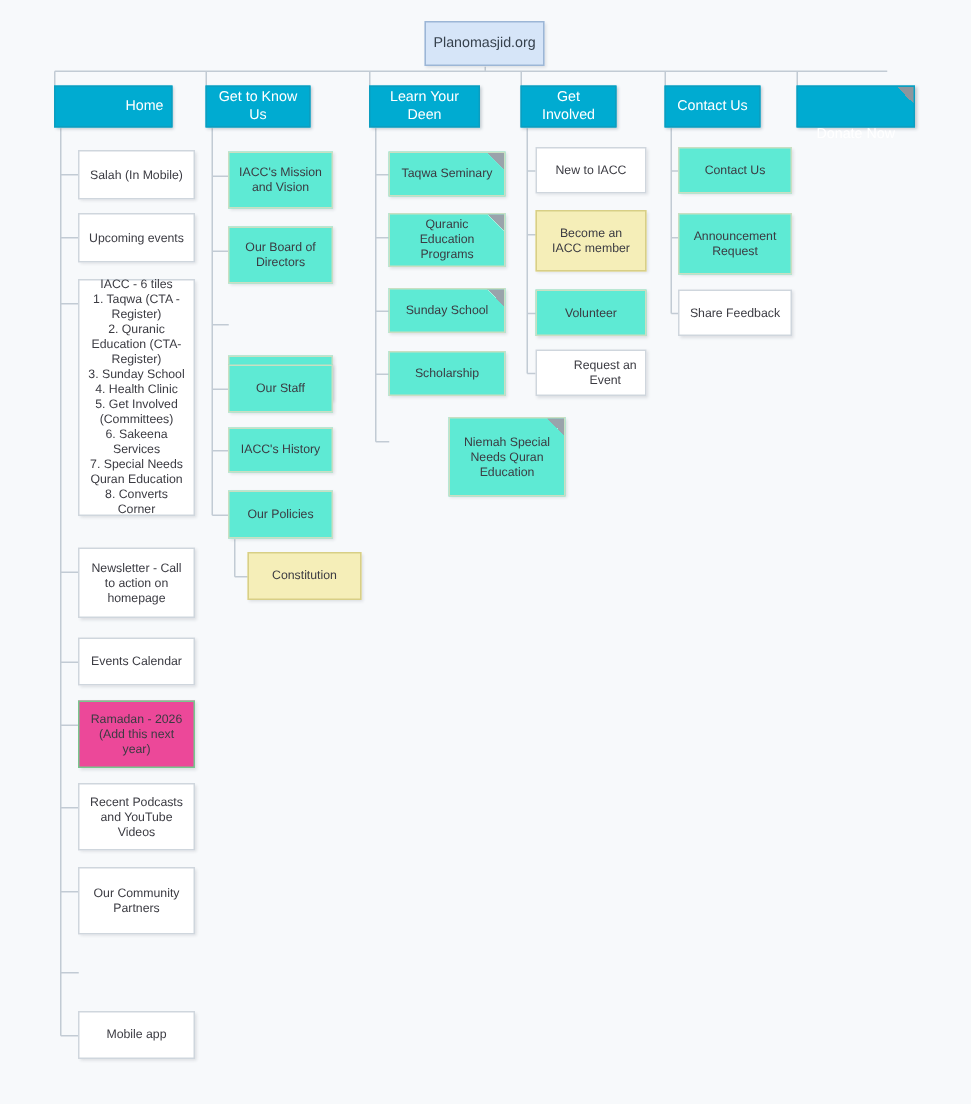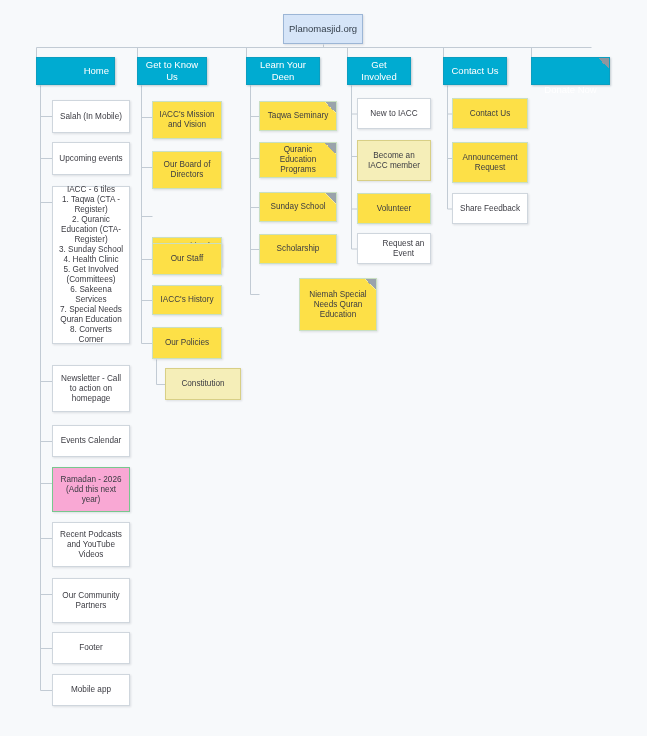--- a/index.html
+++ b/index.html
@@ -36,22 +36,22 @@
 
   
   .nav{
     background:#00ABD1;border:1px solid #0b9ec0;
     color:#ffffff;font-size:9.5px;
     box-shadow:1px 1px 2px rgba(30,60,75,.25);
   }
 
   
   .white{background:#ffffff;border-color:#cfd6dd;}
-  .palegreen{background:#fde047;border-color:#c9dfc2;}
-  .green{background:#f9a8d4;border-color:#78c78e;}
+  .palegreen{background:#5eead4;border-color:#c9dfc2;}
+  .green{background:#ec4899;border-color:#78c78e;}
   .yellow{background:#f5eeb8;border-color:#d8cf86;}
 
   .node{font-size:8.2px;}
   .node.nav,.node.root{font-size:9.5px;}
 
   
   .fold::after{
     content:"";position:absolute;top:0;right:0;
     width:11px;height:11px;
     background:linear-gradient(225deg,#9aa3ab 0 50%,transparent 50%);
@@ -149,23 +149,20 @@
     <div class="node green" style="left: 52px; top: 467px; width: 78px; height: 45px;">
       <span style="white-space: pre-line;">Ramadan - 2026
 (Add this next year)</span>
     </div>
     <div class="node white" style="left: 52px; top: 522px; width: 78px; height: 45px;">
       <span style="white-space: pre-line;">Recent Podcasts and YouTube Videos</span>
     </div>
     <div class="node white" style="left: 52px; top: 578px; width: 78px; height: 45px;">
       <span style="white-space: pre-line;">Our Community Partners</span>
     </div>
-    <div class="node white" style="left: 52px; top: 632px; width: 78px; height: 32px;">
-      <span style="white-space: pre-line;">Footer</span>
-    </div>
     <div class="node white" style="left: 52px; top: 674px; width: 78px; height: 32px;">
       <span style="white-space: pre-line;">Mobile app</span>
     </div>
     <div class="node nav" style="left: 137px; top: 57px; width: 70px; height: 28px;">
       <span style="white-space: pre-line;">Get to Know Us</span>
     </div>
     <div class="node palegreen" style="left: 152px; top: 101px; width: 70px; height: 38px;">
       <span style="white-space: pre-line;">IACC's Mission and Vision</span>
     </div>
     <div class="node palegreen" style="left: 152px; top: 151px; width: 70px; height: 38px;">

